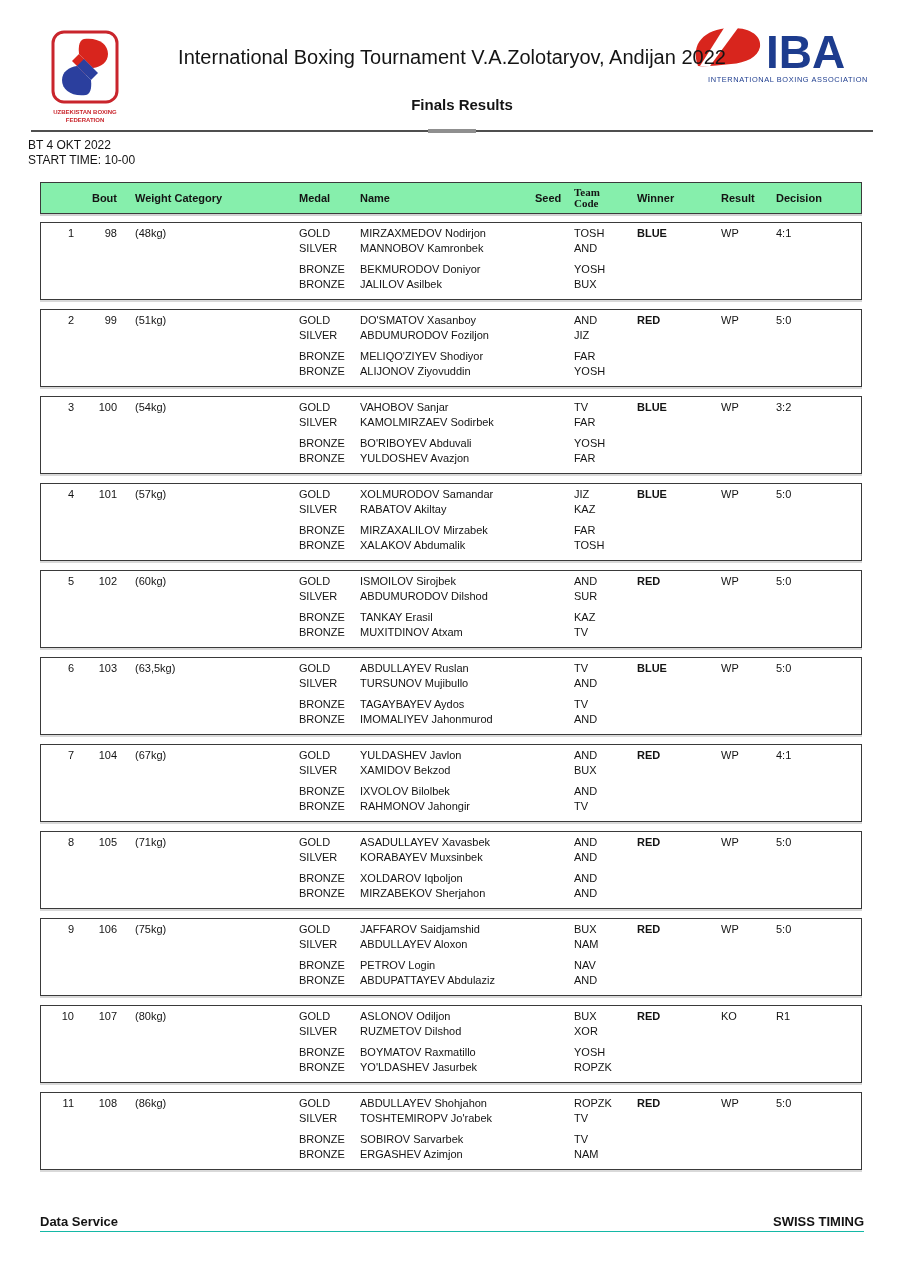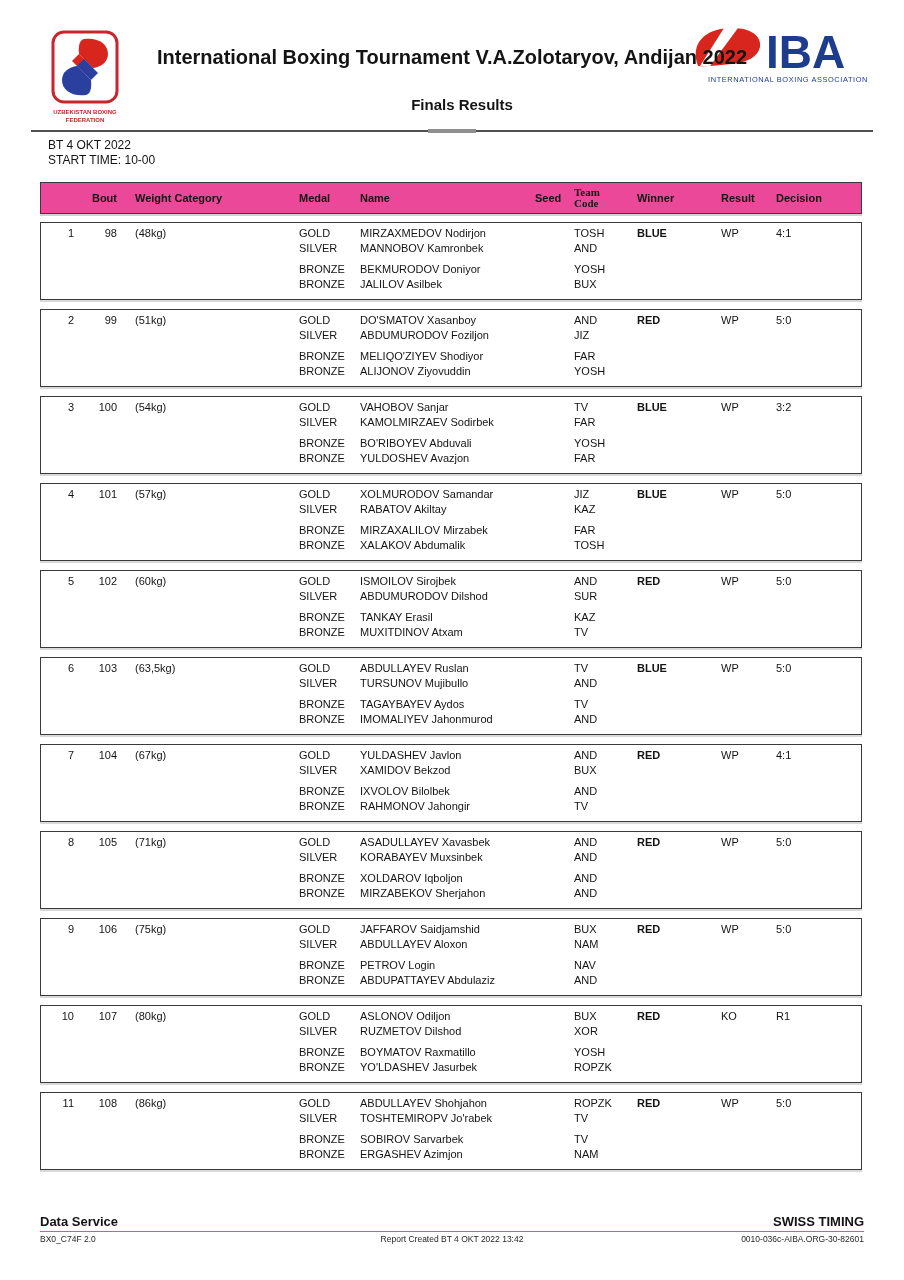--- a/index.html
+++ b/index.html
@@ -7,32 +7,32 @@
   .page{
     position:relative;width:904px;height:1280px;background:#ffffff;
     font-family:"Liberation Sans", sans-serif;color:#141414;overflow:hidden;
   }
   
   .fed-logo{position:absolute;left:40px;top:30px;width:90px;text-align:center;z-index:3;}
   .fed-caption{color:#c9252c;font-size:6px;font-weight:bold;line-height:1.25;margin-top:1px;}
   .iba-logo{position:absolute;right:36px;top:24px;z-index:1;}
   .page-title{
     position:absolute;left:0;right:0;top:46px;text-align:center;
-    font-size:20px;font-weight:bold;z-index:2;white-space:nowrap;
+    font-size:20px;font-weight:normal;z-index:2;white-space:nowrap;
   }
   .page-subtitle{position:absolute;left:0;right:0;top:96px;text-align:center;font-size:15px;font-weight:bold;z-index:2;padding-left:20px;}
   .top-rule{position:absolute;top:130px;left:31px;right:31px;height:2px;background:#4f4f4f;}
   .top-rule::after{content:"";position:absolute;left:50%;transform:translateX(-50%);top:-1px;width:48px;height:4px;background:#8f8f8f;}
-  .meta{position:absolute;left:48px;top:138px;font-size:12px;line-height:15px;}
+  .meta{position:absolute;left:28px;top:138px;font-size:12px;line-height:15px;}
   
   .grid-cols{display:grid;grid-template-columns:33px 43px 182px 61px 175px 37px 65px 84px 55px 1fr;}
   .thead{
     position:absolute;left:40px;top:182px;width:822px;height:32px;box-sizing:border-box;
     border:1px solid #3a3a3a;box-shadow:0 2px 0 rgba(0,0,0,.18);
-    align-items:center;font-weight:bold;font-size:11px;line-height:11px;background:#ec4899;
+    align-items:center;font-weight:bold;font-size:11px;line-height:11px;background:#86efac;
   }
   .bouts{position:absolute;left:40px;top:222px;width:822px;}
   .bout-box{
     box-sizing:border-box;width:822px;border:1px solid #3a3a3a;background:#fff;
     box-shadow:0 2px 0 rgba(0,0,0,.15);margin-bottom:9px;padding:3px 0 7px 0;
   }
   .row{font-size:11px;line-height:15px;}
   .spacer{height:6px;}
   .c{overflow:hidden;white-space:nowrap;}
   .c.num{text-align:right;}
@@ -664,20 +664,15 @@
           <div class="c decision"></div>
         </div>
       </div>
     </div>
 
   <div class="footer">
     <div class="f2">
       <span>Data Service</span>
       <span>SWISS TIMING</span>
     </div>
-    <div class="f3">
-      <span class="left">BX0_C74F 2.0</span>
-      <span class="mid">Report Created  BT 4 OKT 2022 13:42</span>
-      <span class="right">0010-036c-AIBA.ORG-30-82601</span>
-    </div>
   </div>
 
 </div>
 
 </body></html>

